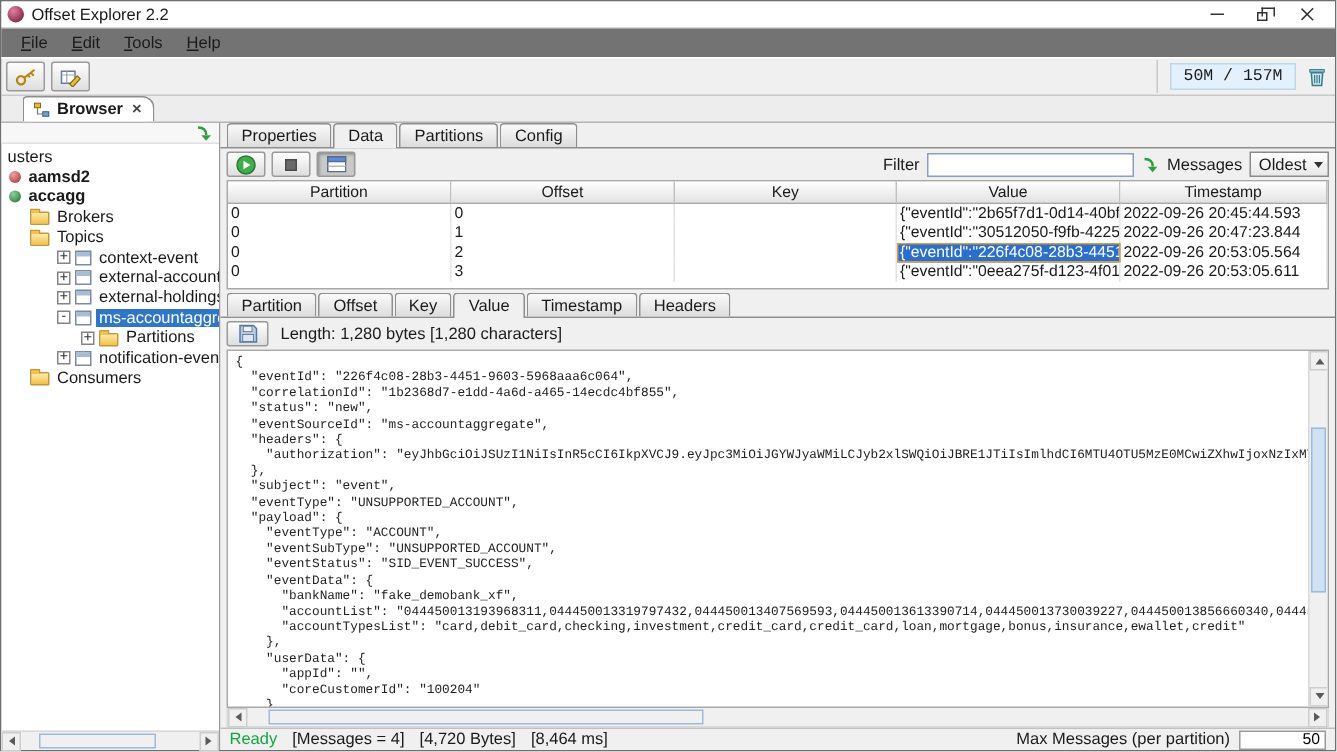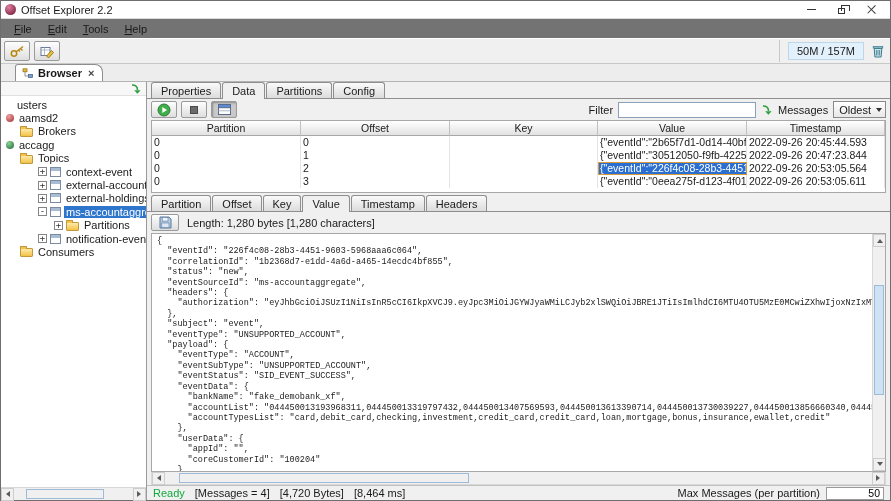--- a/index.html
+++ b/index.html
@@ -22,37 +22,37 @@
   .glyph-close::before { transform:rotate(45deg); } .glyph-close::after { transform:rotate(-45deg); }
 
   
   .menubar { height:20px; background:#737373; border-top:1px solid #d9d9d9; display:flex; align-items:center; padding-left:6px; gap:2px; flex:none; }
   .menu-item { padding:2px 7px; } .menu-item::first-letter { text-decoration:underline; }
 
   
   .toolbar { height:26px; background:#f0f0f0; border-top:1px solid #fff; border-bottom:1px solid #c8c8c8; display:flex; align-items:center; padding:0 3px; gap:4px; flex:none; }
   .tbtn { height:20px; min-width:26px; border:1px solid #9a9a9a; border-radius:2px; background:linear-gradient(#fefefe,#dedede); display:flex; align-items:center; justify-content:center; }
   .tb-right { margin-left:auto; display:flex; align-items:center; gap:5px; border-left:1px solid #c8c8c8; padding-left:8px; height:22px; }
-  .memory-indicator { background:#e3f1fc; border:1px solid #bcd6ec; padding:2px 8px; font-size:11px; }
+  .memory-indicator { background:#e3f1fc; border:1px solid #bcd6ec; padding:2px 8px; font-size:11px;font-family:Liberation Mono, monospace; }
   .trash-btn { border:none; background:transparent; min-width:18px; }
 
   
   .doctabs { height:18px; background:#ededed; border-bottom:1px solid #b4b4b4; display:flex; align-items:flex-end; flex:none; }
   .doctab { margin-left:14px; height:17px; background:#fff; border:1px solid #8e8e8e; border-bottom:none; border-radius:3px 8px 0 0; display:flex; align-items:center; gap:4px; padding:0 8px 0 6px; font-weight:bold; }
   .tab-close { color:#444; font-weight:bold; font-size:11px; padding-left:2px; }
 
   
   .main { flex:1; display:flex; min-height:0; }
 
   
   .left-panel { width:146px; flex:none; background:#fff; border-right:1px solid #9a9a9a; display:flex; flex-direction:column; min-height:0; }
   .tree-header { height:14px; flex:none; background:#f7f7f7; border-bottom:1px solid #e0e0e0; display:flex; justify-content:flex-end; align-items:center; padding-right:4px; }
   .tree { flex:1; overflow:hidden; padding-top:2px; }
   .tree-item { display:flex; align-items:center; height:13.4px; gap:3px; white-space:nowrap; overflow:hidden; }
-  .lvl0{padding-left:14px;} .lvl1{padding-left:5px;} .lvl2{padding-left:19px;} .lvl3{padding-left:37px;} .lvl4{padding-left:53px;}
+  .lvl0{padding-left:2px;} .lvl1{padding-left:5px;font-weight:bold;} .lvl2{padding-left:19px;} .lvl3{padding-left:37px;} .lvl4{padding-left:53px;}
   .expand-box { width:9px; height:9px; flex:none; border:1px solid #848484; background:#fff; font-size:9px; line-height:7px; text-align:center; color:#333; font-family:"DejaVu Sans Mono",monospace; }
   .folder-icon { width:13px; height:9px; flex:none; background:linear-gradient(#fdeaa9,#f3c246); border:1px solid #c2993a; border-radius:1px; position:relative; margin-top:2px; }
   .folder-icon::before { content:""; position:absolute; top:-3px; left:-1px; width:5px; height:2px; background:#f3c246; border:1px solid #c2993a; border-bottom:none; border-radius:1px 1px 0 0; }
   .topic-icon { width:11px; height:10px; flex:none; border:1px solid #7a8aa0; background:#fff; position:relative; }
   .topic-icon::before { content:""; position:absolute; top:0; left:0; right:0; height:3px; background:#a8bcd4; }
   .cluster-red-icon { width:8px; height:8px; flex:none; border-radius:50%; background:radial-gradient(circle at 35% 30%, #f0a0a0, #a03030); }
   .cluster-green-icon { width:8px; height:8px; flex:none; border-radius:50%; background:radial-gradient(circle at 35% 30%, #8ed09a, #1f6b34); }
   .tree-item .lbl { padding:0 2px; }
   .tree-item.selected .lbl { background:#2e75cc; color:#fff; flex:1; }
 
@@ -190,27 +190,27 @@
       </div>
 
       <div class="tree">
         <div class="tree-item lvl0">
           <span class="lbl">usters</span>
         </div>
         <div class="tree-item lvl1">
           <span class="cluster-red-icon"></span>
           <span class="lbl">aamsd2</span>
         </div>
+        <div class="tree-item lvl1">
+          <span class="cluster-green-icon"></span>
+          <span class="lbl">accagg</span>
+        </div>
         <div class="tree-item lvl2">
           <span class="folder-icon"></span>
           <span class="lbl">Brokers</span>
-        </div>
-        <div class="tree-item lvl1">
-          <span class="cluster-green-icon"></span>
-          <span class="lbl">accagg</span>
         </div>
         <div class="tree-item lvl2">
           <span class="folder-icon"></span>
           <span class="lbl">Topics</span>
         </div>
         <div class="tree-item lvl3">
           <span class="expand-box">+</span>
           <span class="topic-icon"></span>
           <span class="lbl">context-event</span>
         </div>

